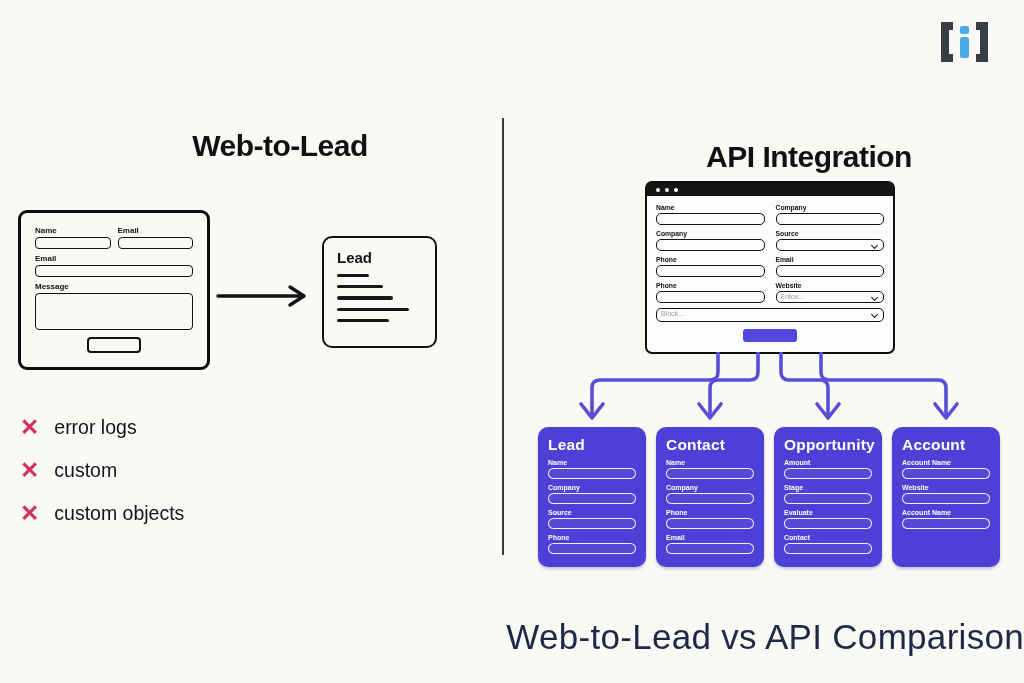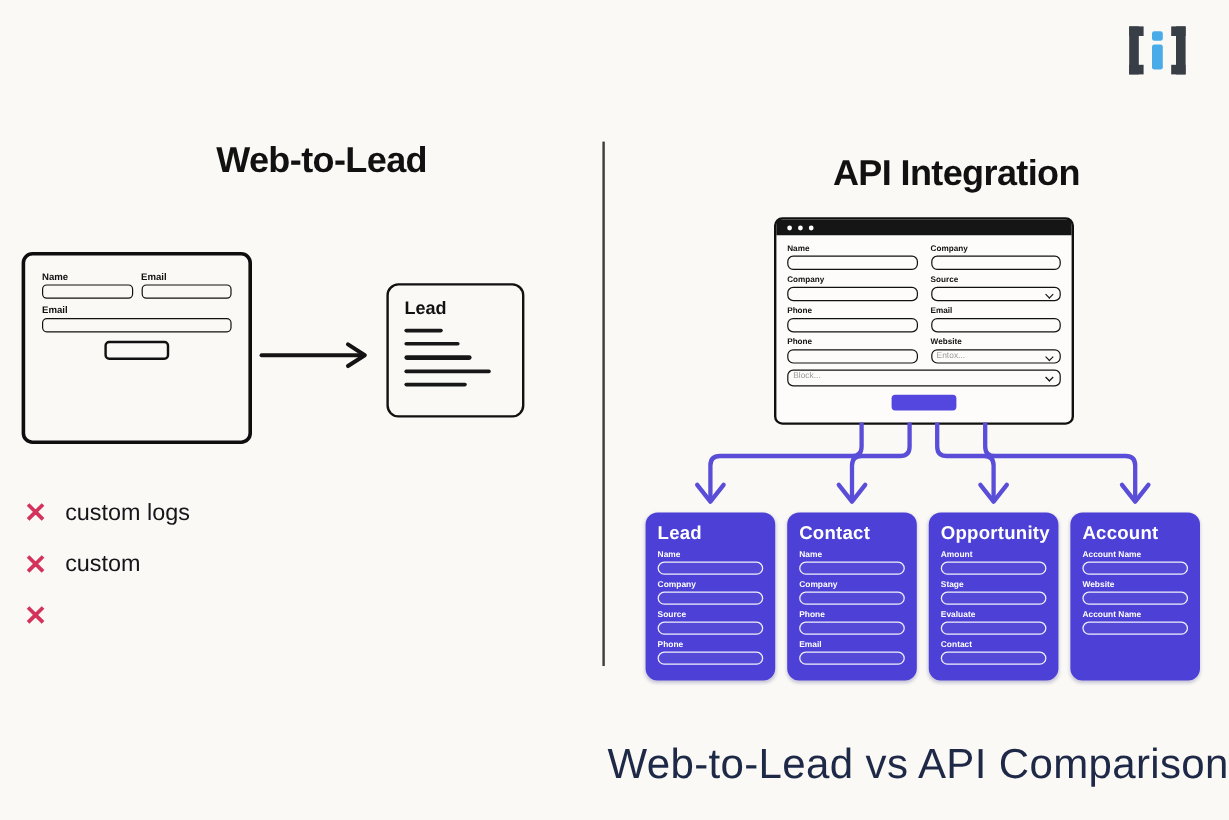--- a/index.html
+++ b/index.html
@@ -14,21 +14,21 @@
   
   .logo{position:absolute;left:941px;top:22px;display:flex;align-items:center;gap:7px;}
   .bracket{width:12px;height:40px;box-sizing:border-box;border:8px solid var(--logo-bracket,#383e45);}
   .bracket.l{border-right:none;}
   .bracket.r{border-left:none;}
   .i-glyph{display:flex;flex-direction:column;align-items:center;gap:3px;}
   .i-dot{width:9px;height:8px;border-radius:2px;background:var(--logo-letter,#49abe8);}
   .i-stem{width:9px;height:21px;border-radius:2px;background:var(--logo-letter,#49abe8);}
 
   
-  .side-title{position:absolute;margin:4px;font-weight:800;font-size:30px;color:#111;text-align:center;letter-spacing:-.5px;padding-left:25px;}
+  .side-title{position:absolute;margin:16px;font-weight:800;font-size:30px;color:#111;text-align:center;letter-spacing:-.5px;padding-left:25px;}
   .side-title.left{left:0;width:478px;top:113px;}
   .side-title.right{left:512px;width:512px;top:124px;}
   .divider{position:absolute;left:502px;top:118px;width:2px;height:437px;background:var(--divider,#3c3c3c);}
 
   
   .wtl-form{position:absolute;left:18px;top:210px;width:192px;height:160px;box-sizing:border-box;
     border:3px solid #0e0e0e;border-radius:9px;background:transparent;padding:13px 14px 8px;}
   .fg{margin-bottom:5px;}
   .fg label{display:block;font-size:8px;font-weight:700;color:#111;margin-bottom:2px;}
   .row2{display:flex;gap:7px;}
@@ -114,20 +114,24 @@
       </div>
       <div class="fg">
         <label>Email</label>
         <div class="inp"></div>
       </div>
     </div>
     <div class="fg">
       <label>Email</label>
       <div class="inp"></div>
     </div>
+    <div class="fg">
+      <label>Message</label>
+      <div class="inp tall"></div>
+    </div>
     <div class="btn-row">
       <div class="wtl-btn"></div>
     </div>
   </div>
 
   <svg class="arrow-left" width="100" height="28" viewBox="0 0 100 28">
     <path d="M4,14 H86"></path>
     <path d="M76,5 L90,14 L76,23"></path>
   </svg>
 
@@ -138,28 +142,29 @@
         <div class="doc-line" style="width: 46px;"></div>
         <div class="doc-line" style="width: 56px;"></div>
         <div class="doc-line" style="width: 72px;"></div>
         <div class="doc-line" style="width: 52px;"></div>
       </div>
   </div>
 
   <ul class="drawbacks" id="drawbacks">
       <li class="drawback-item">
         <span class="x-mark">✕</span>
-        <span class="drawback-label">custom logs</span>
+        <span class="drawback-label">error logs</span>
       </li>
       <li class="drawback-item">
         <span class="x-mark">✕</span>
         <span class="drawback-label">custom</span>
       </li>
       <li class="drawback-item">
         <span class="x-mark">✕</span>
+        <span class="drawback-label">custom objects</span>
       </li>
     </ul>
 
   <div class="window">
     <div class="titlebar">
       <span class="tb-dot"></span>
       <span class="tb-dot"></span>
       <span class="tb-dot"></span>
     </div>
     <div class="win-body">

